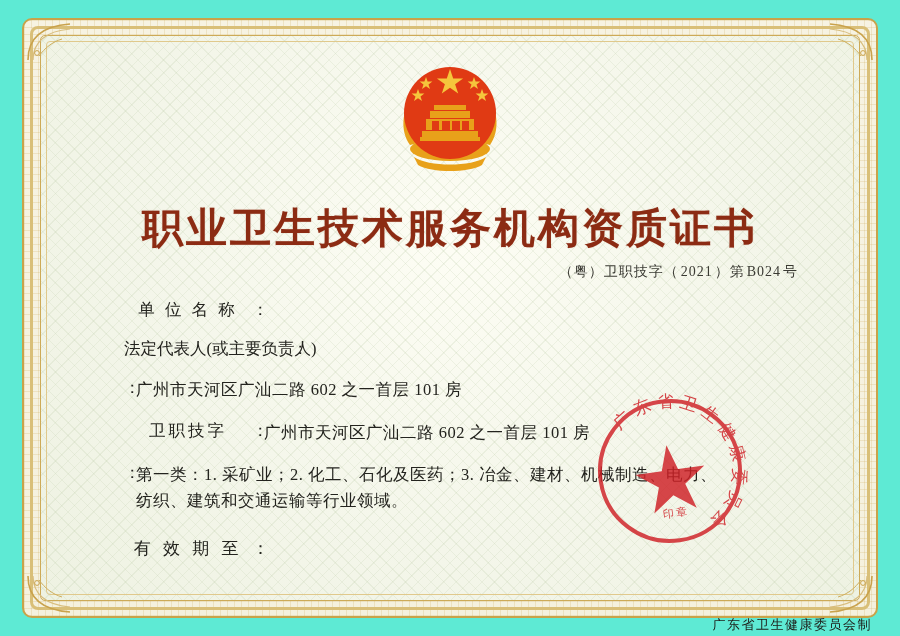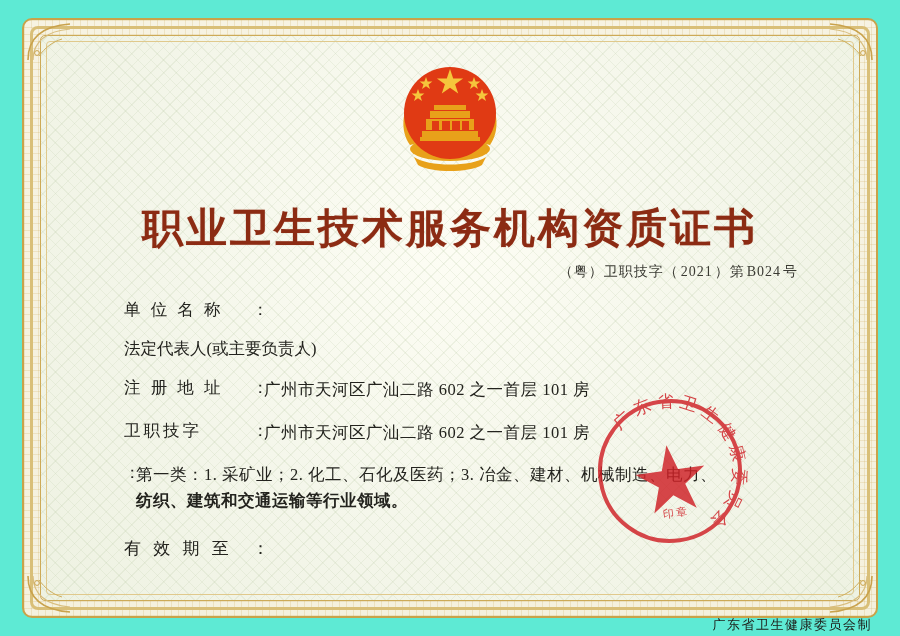--- a/index.html
+++ b/index.html
@@ -140,38 +140,38 @@
     align-items: flex-start;
     margin-bottom: 17px;
     font-size: 16.5px;
     color: #23231e;
   }
   .field-label {
     width: 128px;
     flex: 0 0 128px;
     letter-spacing: 3px;
     white-space: nowrap;
+    text-align: center;
   }
   .field-label.wide {
     width: 168px;
     flex: 0 0 168px;
     letter-spacing: 0px;
   }
   .field-colon {
     width: 12px;
     flex: 0 0 12px;
   }
   .field-value {
     flex: 1 1 auto;
     line-height: 1.55;
     letter-spacing: 0.5px;
   }
   .field-value .line2 {
     display: block;
-    font-weight: bold;
   }
   .field-row.expiry {
     margin-top: 24px;
     font-size: 17px;
   }
   .field-row.expiry .field-label { letter-spacing: 4px; }
 
   
   .date-line {
     position: absolute;
@@ -293,21 +293,20 @@
         <div class="field-label">单 位 名 称</div>
         <div class="field-colon">：</div>
       </div>
 
       <div class="field-row">
         <div class="field-label wide">法定代表人(或主要负责人)</div>
         <div class="field-colon">：</div>
       </div>
 
       <div class="field-row">
-        <div class="field-label">注 册 地 址</div>
         <div class="field-colon">：</div>
         <div class="field-value">广州市天河区广汕二路 602 之一首层 101 房</div>
       </div>
 
       <div class="field-row">
         <div class="field-label">卫职技字</div>
         <div class="field-colon">：</div>
         <div class="field-value">广州市天河区广汕二路 602 之一首层 101 房</div>
       </div>
 

